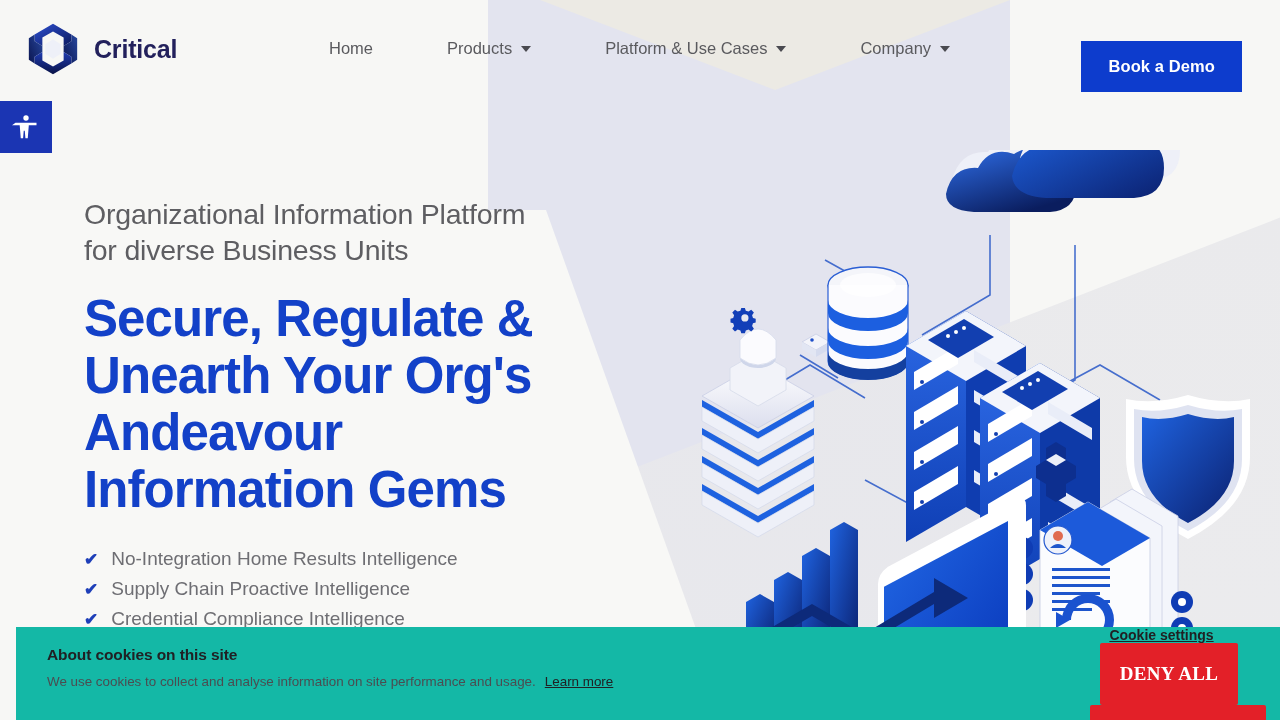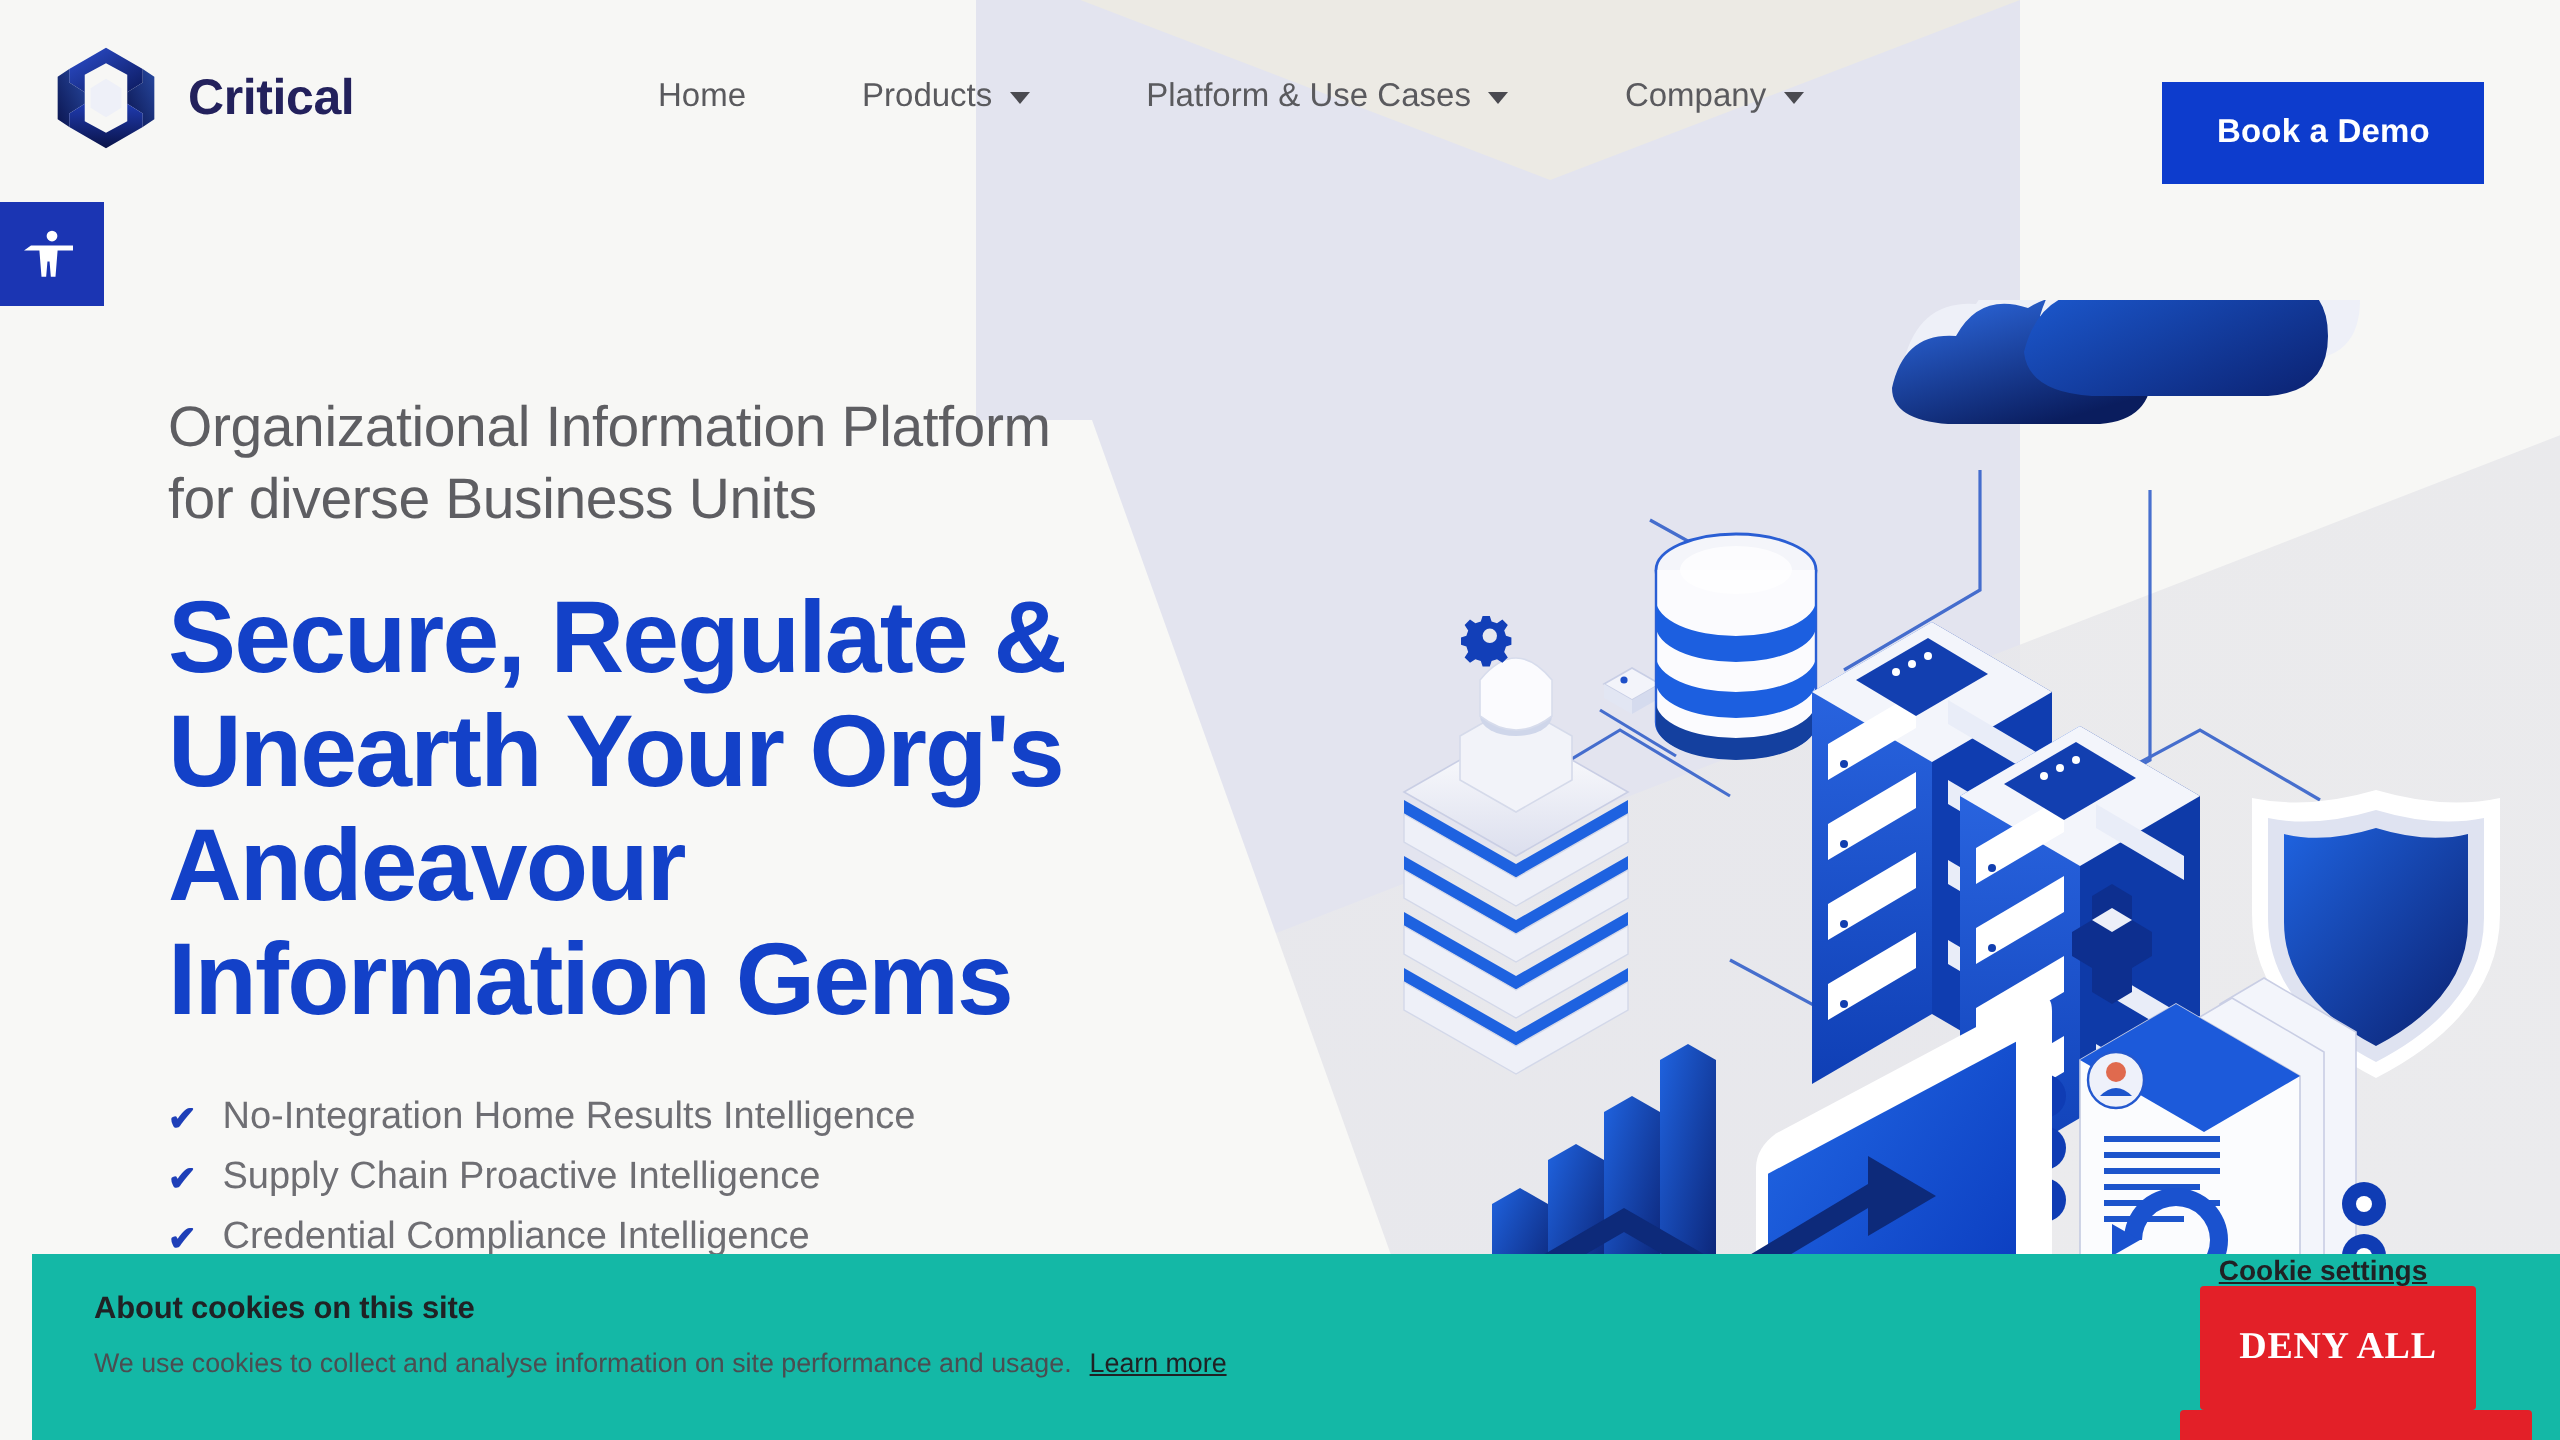--- a/index.html
+++ b/index.html
@@ -54,21 +54,21 @@
     display: flex; align-items: center; gap: 12px;
   }
   .logo-mark { width: 58px; height: 58px; display: block; }
   .brand-name {
     font-size: 25px; font-weight: 700; color: #23215c;
     letter-spacing: -0.2px;
   }
 
   .nav {
     position: absolute; left: 300px; top: 0; height: 96px;
-    display: flex; align-items: center; gap: 0;
+    display: flex; align-items: center; gap: 16px;
   }
   .nav-item {
     display: flex; align-items: center; gap: 9px;
     font-size: 16.5px; color: #5a5a5e;
     padding: 0 29px; cursor: pointer; white-space: nowrap;
   }
   .caret {
     width: 0; height: 0;
     border-left: 5.5px solid transparent;
     border-right: 5.5px solid transparent;

